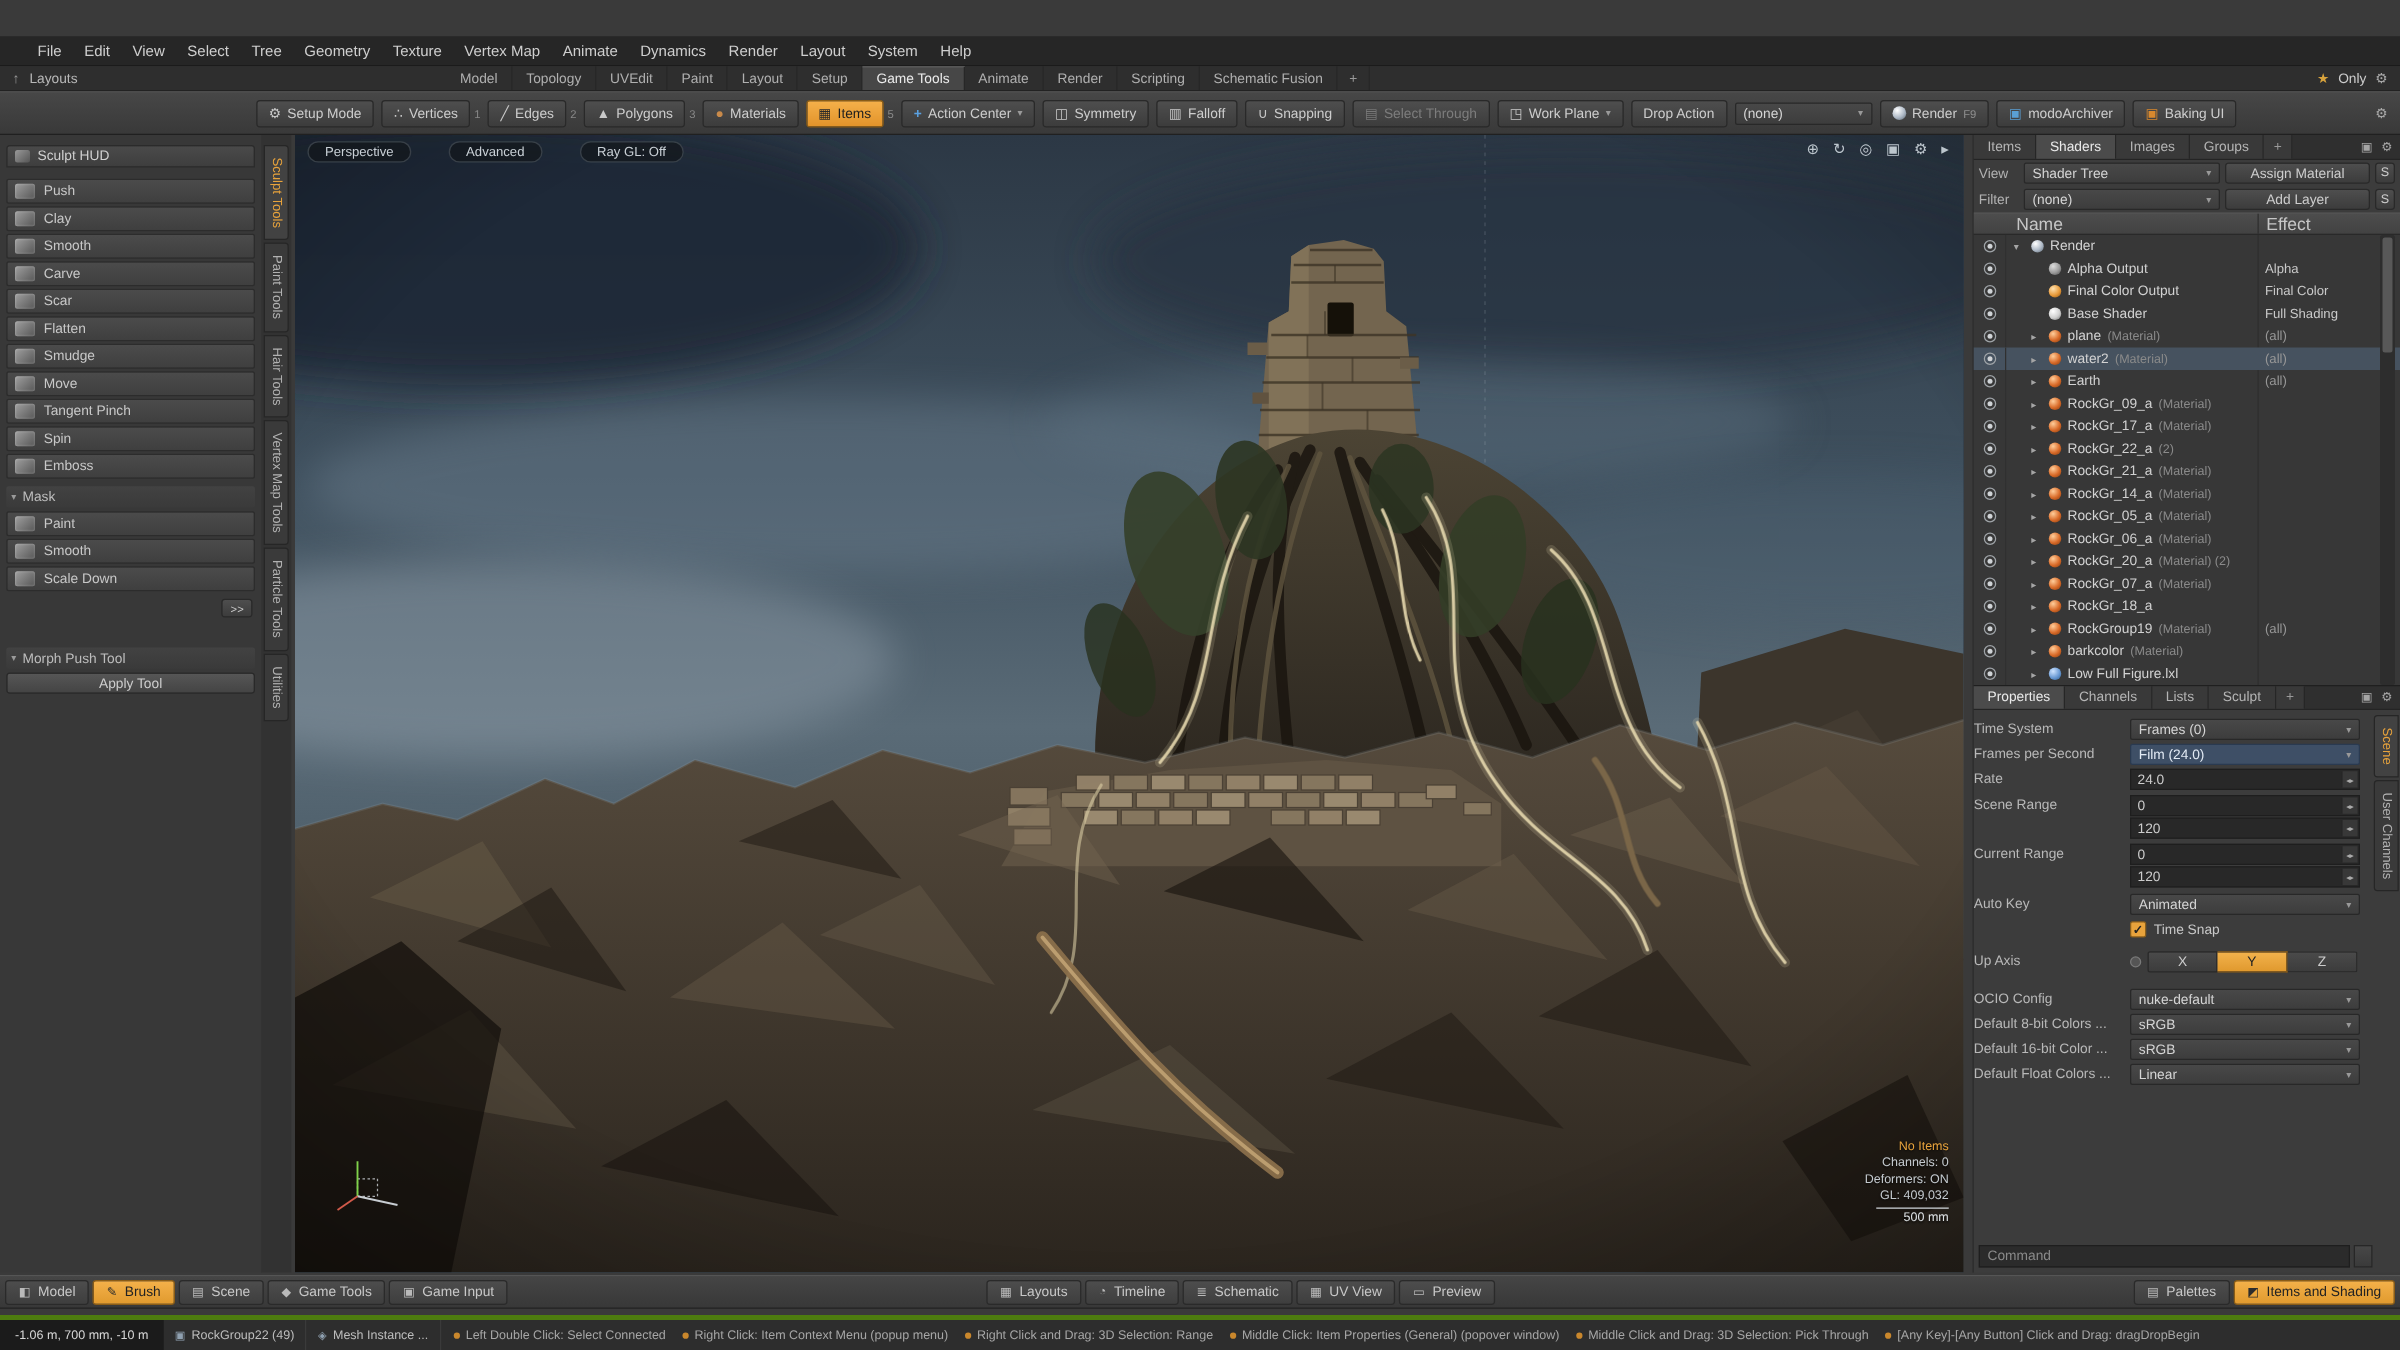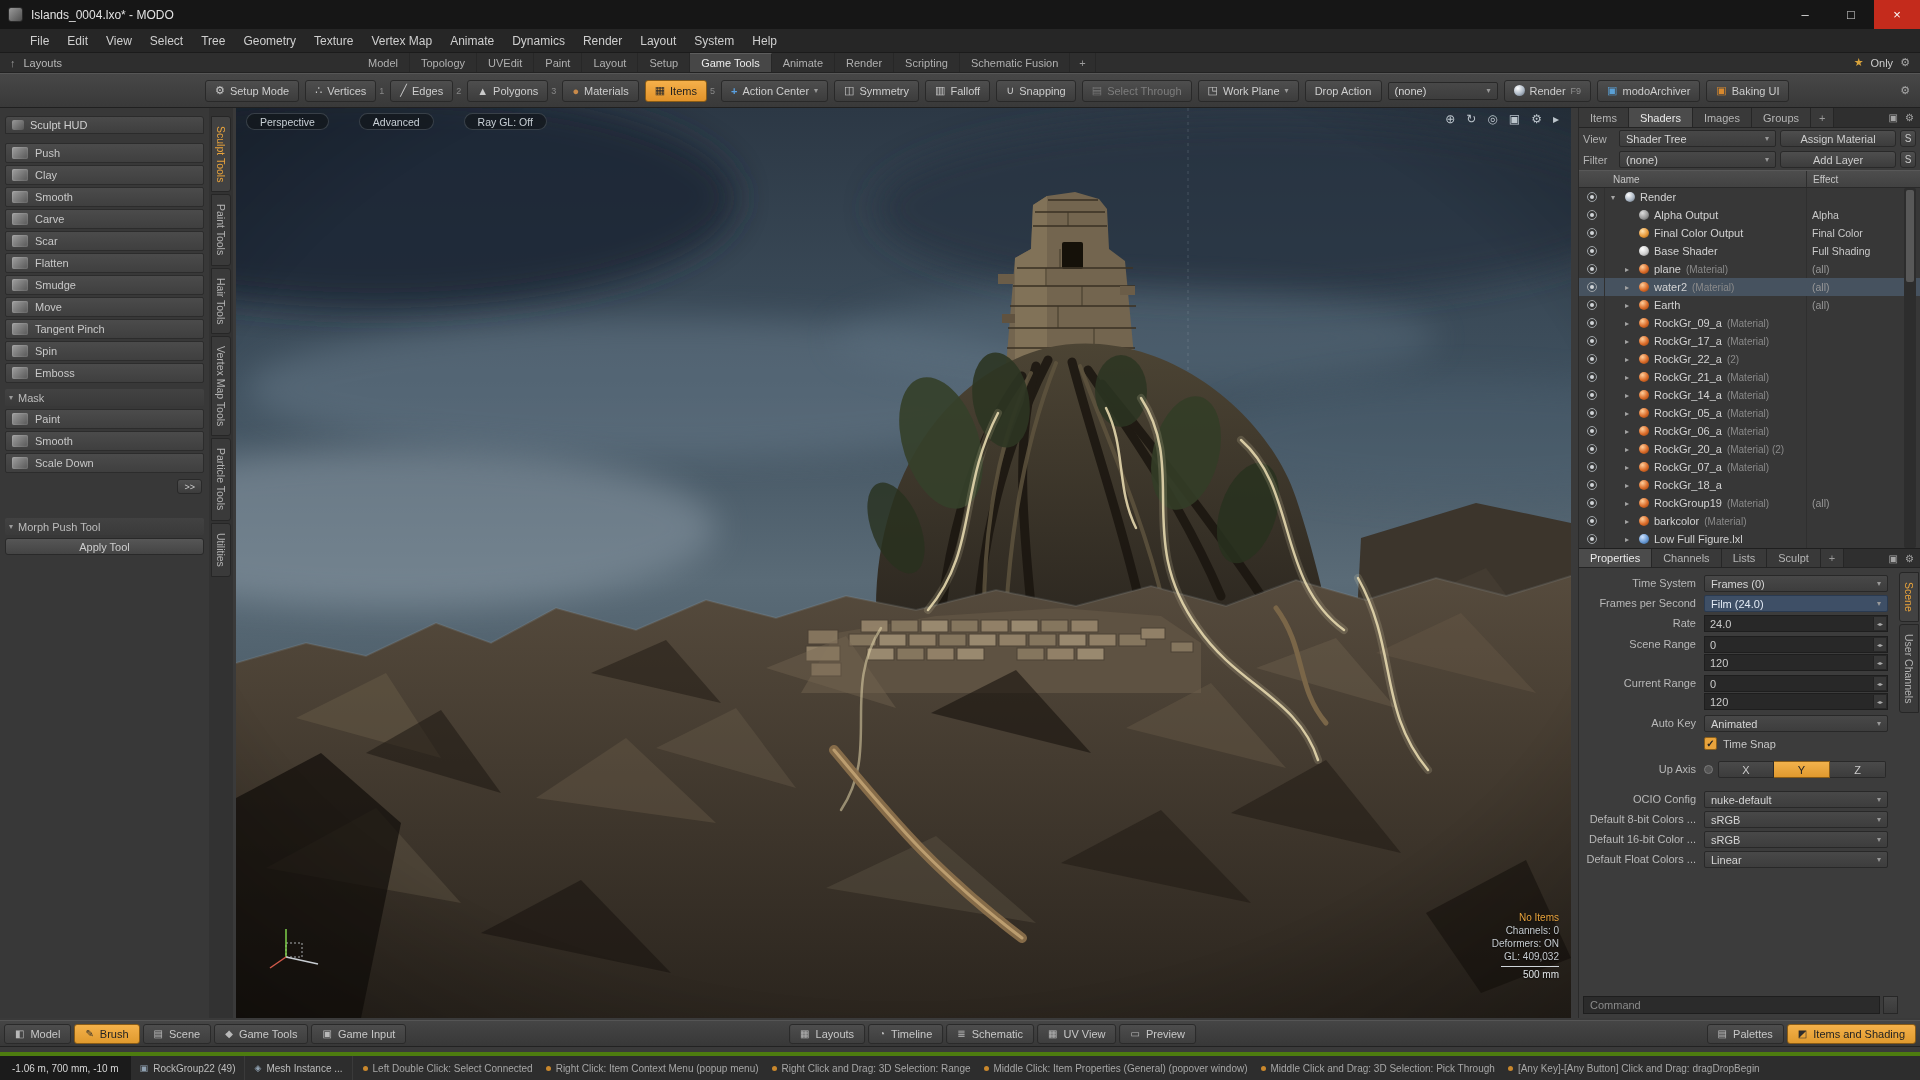--- a/index.html
+++ b/index.html
@@ -100,21 +100,21 @@
   .rp-tab.active{background:#4b4b4b;color:#eaeaea;}
   .rp-tab.add{padding:0 8px;color:#9a9a9a;}
   .rp-tabs-icons{margin-left:auto;display:flex;align-items:center;gap:7px;padding-right:6px;color:#a5a5a5;font-size:10px;}
   .rp-row{position:absolute;left:0;right:0;height:21px;display:flex;align-items:center;gap:4px;padding:0 4px;}
   .rp-row.view{top:20px;}
   .rp-row.filter{top:41px;}
   .rp-label{width:32px;color:#b2b2b2;flex:none;}
   .rp-dd{flex:1;height:17px;}
   .rp-btn{height:17px;width:116px;justify-content:center;flex:none;padding:0 4px;}
   .s-btn{height:17px;width:16px;padding:0;justify-content:center;flex:none;font-size:10px;}
-  .tree-header{position:absolute;top:62px;left:0;right:0;height:18px;background:linear-gradient(#4d4d4d,#424242);border-top:1px solid #585858;border-bottom:1px solid #292929;color:#c6c6c6;font-size:10px;text-align:right;}
+  .tree-header{position:absolute;top:62px;left:0;right:0;height:18px;background:linear-gradient(#4d4d4d,#424242);border-top:1px solid #585858;border-bottom:1px solid #292929;color:#c6c6c6;font-size:14px;text-align:right;}
   .th-name{position:absolute;left:34px;top:0;bottom:0;display:flex;align-items:center;}
   .th-effect{position:absolute;left:227px;top:0;bottom:0;display:flex;align-items:center;padding-left:6px;border-left:1px solid #2e2e2e;}
   .tree{position:absolute;top:80px;left:0;right:0;height:360px;background:#373737;}
   .tree::before{content:"";position:absolute;left:227px;top:0;bottom:0;width:1px;background:#2f2f2f;}
   .tree-row{position:relative;height:18px;display:flex;align-items:center;}
   .tree-row.selected{background:#46525f;}
   .eye-cell{width:26px;height:100%;display:flex;align-items:center;justify-content:center;border-right:1px solid #303030;flex:none;}
   .eye{width:10px;height:10px;border:1px solid #9fa4a8;border-radius:50%;position:relative;display:inline-block;}
   .eye::after{content:"";position:absolute;left:2px;top:2px;width:4px;height:4px;background:#d0d4d7;border-radius:50%;}
   .row-main{display:flex;align-items:center;gap:5px;height:100%;}
@@ -122,21 +122,21 @@
   .tree .ball{width:10px;height:10px;}
   .row-name{color:#d2d2d2;white-space:nowrap;}
   .row-suffix{color:#8a8a8a;font-size:10px;white-space:nowrap;}
   .row-effect{position:absolute;left:233px;color:#c9c9c9;font-size:10.5px;}
   .row-effect.dim{color:#979797;}
   .tree-scroll{position:absolute;right:4px;top:80px;width:12px;height:360px;background:#2d2d2d;border-radius:2px;}
   .tree-thumb{position:absolute;top:2px;left:2px;width:8px;height:92px;background:#585858;border-radius:2px;}
   .props-tabs{position:absolute;top:440px;left:0;right:0;height:20px;background:#2f2f2f;border-bottom:1px solid #242424;border-top:1px solid #1f1f1f;display:flex;}
   .props{position:absolute;top:460px;left:0;right:22px;bottom:26px;padding-top:7px;overflow:hidden;}
   .prop-row{display:flex;align-items:flex-start;margin-bottom:3px;}
-  .prop-label{width:125px;text-align:right;padding-right:8px;color:#b8b8b8;line-height:17px;flex:none;}
+  .prop-label{width:125px;padding-right:8px;color:#b8b8b8;line-height:17px;flex:none;}
   .prop-field{width:184px;display:block;}
   .prop-field .dropdown{width:100%;height:17px;}
   .dropdown.hl{background:#3e4f66;border-color:#2a3a50;color:#e2eaf4;}
   .numfield{position:relative;width:100%;height:17px;background:#282828;border:1px solid #1e1e1e;display:flex;align-items:center;padding:0 16px 0 5px;color:#ccc;margin-bottom:1px;}
   .spinner{position:absolute;right:1px;top:1px;bottom:1px;width:13px;background:#383838;border-left:1px solid #222;display:flex;align-items:center;justify-content:center;font-size:6px;color:#aaa;letter-spacing:0;}
   .cb-wrap{display:inline-flex;align-items:center;gap:6px;height:17px;}
   .checkbox{width:13px;height:13px;background:#e8a33c;border:1px solid #8a5f1c;border-radius:2px;color:#222;font-size:10px;display:flex;align-items:center;justify-content:center;font-weight:bold;}
   .cb-label{color:#c8c8c8;}
   .seg-wrap{display:flex;align-items:center;height:17px;}
   .radio-dot{width:9px;height:9px;border-radius:50%;background:#555;border:1px solid #7a7a7a;margin-right:5px;flex:none;}
@@ -165,29 +165,20 @@
   .chip-ico{color:#8fa0b0;font-size:9px;}
   .status-hints{display:flex;align-items:center;gap:13px;padding:0 10px;overflow:hidden;white-space:nowrap;}
   .hint{display:flex;align-items:center;gap:5px;color:#a6a6a6;}
   .hint-dot{width:5px;height:5px;border-radius:50%;background:#c9872c;flex:none;}
 </style>
 </head>
 <body>
 
 <div class="window">
 
-  <div class="titlebar">
-    <span class="app-icon"></span>
-    <span class="tb-title">Islands_0004.lxo* - MODO</span>
-    <div class="wincontrols">
-      <div class="wc">–</div>
-      <div class="wc">□</div>
-      <div class="wc close">×</div>
-    </div>
-  </div>
 
   <div class="menubar" id="menubar">
       <span class="menu-item">File</span>
       <span class="menu-item">Edit</span>
       <span class="menu-item">View</span>
       <span class="menu-item">Select</span>
       <span class="menu-item">Tree</span>
       <span class="menu-item">Geometry</span>
       <span class="menu-item">Texture</span>
       <span class="menu-item">Vertex Map</span>

